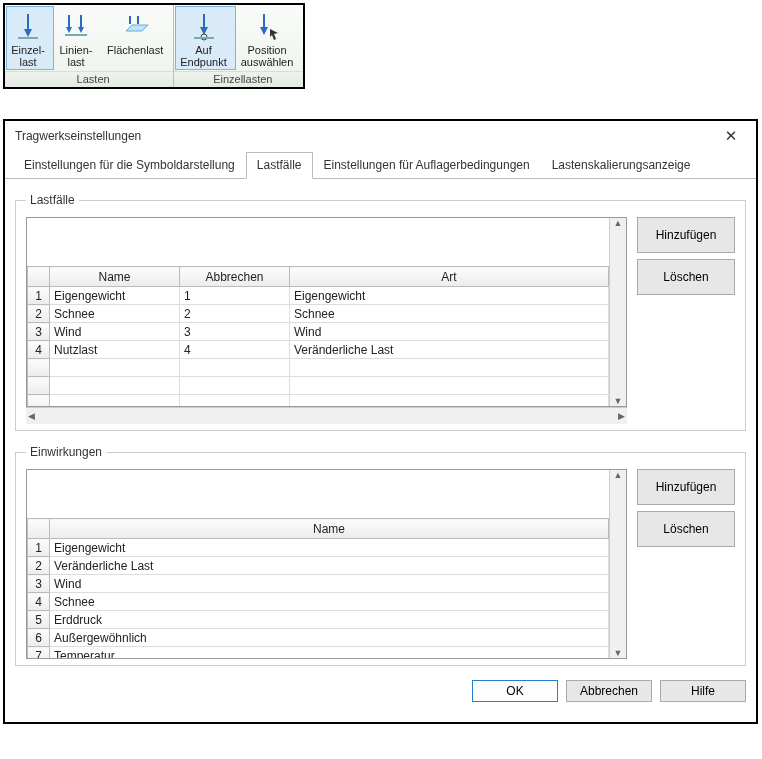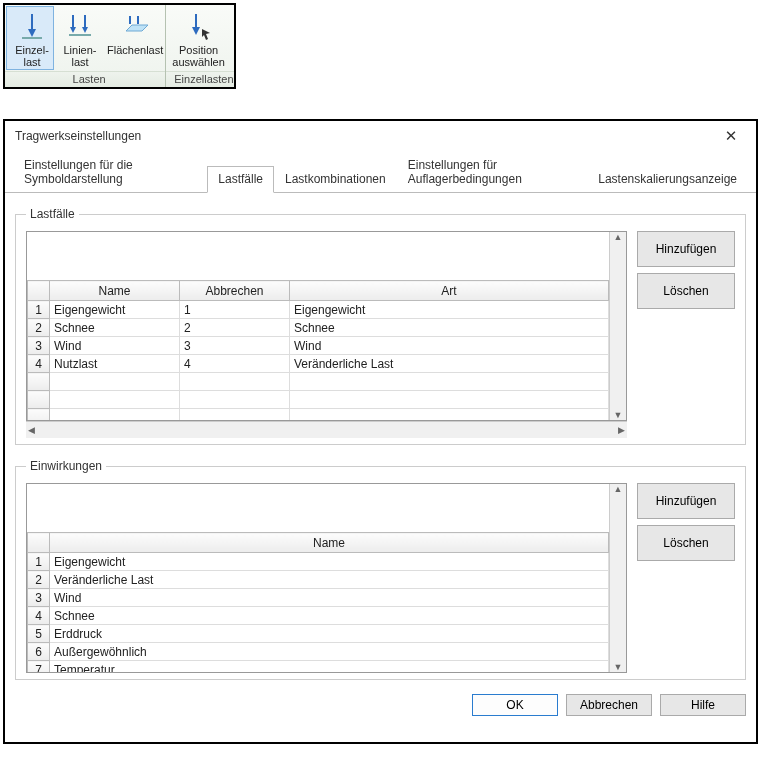--- a/index.html
+++ b/index.html
@@ -4,21 +4,21 @@
 <style>
   * { box-sizing: border-box; font-family: "Segoe UI", Tahoma, sans-serif; }
   body { margin: 0; padding: 0; background: #fff; width: 762px; }
 
   
   .ribbon { display: inline-block; border: 2px solid #000; margin: 3px 0 0 3px; background: linear-gradient(#f9fbf8,#eef3ed); }
   .ribbon-groups { display: flex; }
   .ribbon-group { display:flex; flex-direction:column; border-right:1px solid #b5c2b1; }
   .ribbon-group:last-child { border-right:none; }
   .ribbon-items { display:flex; padding:1px; }
-  .ribbon-item { display:flex; flex-direction:column; align-items:center; justify-content:flex-start; padding:3px 0 1px 4px; min-width:48px; cursor:pointer; border:1px solid transparent; }
+  .ribbon-item { display:flex; flex-direction:column; align-items:center; justify-content:flex-start; padding:3px 8px 1px 4px; min-width:48px; cursor:pointer; border:1px solid transparent; }
   .ribbon-item.selected { background:#d9eaf9; border:1px solid #7fb3e0; }
   .ribbon-item .icon-slot { width:32px; height:32px; display:flex; align-items:center; justify-content:center; }
   .ribbon-item .cap { font-size:11px; text-align:center; line-height:12px; color:#222; margin-top:2px; white-space:pre; }
   .ribbon-group-label { font-size:11px; color:#444; text-align:center; padding:1px 0 2px 8px; background:linear-gradient(#eef3ed,#e4ebe2); border-top:1px solid #d6dfd3; }
 
   
   .dialog { width:755px; border:2px solid #000; margin:30px 0 0 3px; background:#fff; }
   .titlebar { display:flex; align-items:center; justify-content:space-between; padding:6px 10px 6px 10px; font-size:12px; color:#333; }
   .titlebar .close { width:30px; text-align:center; font-size:15px; color:#333; cursor:pointer; }
   .tabs-row { display:flex; align-items:flex-end; padding:0 8px; border-bottom:1px solid #bbb; margin-top:0; }
@@ -35,21 +35,21 @@
   .grid-sc { overflow:hidden; }
   table.grid { border-collapse:collapse; width:100%; font-size:12px; color:#222; table-layout:fixed;margin-top:48px; }
   table.grid th { background:linear-gradient(#fcfcfc,#ececec); border:1px solid #bbb; font-weight:400; padding:2px 4px; height:20px; text-align:center; }
   table.grid td { border:1px solid #ddd; padding:1px 4px; height:18px; overflow:hidden; text-overflow:ellipsis; white-space:nowrap; }
   table.grid td.rownum { background:linear-gradient(#fcfcfc,#ececec); border:1px solid #bbb; text-align:center; width:22px; }
   .vscroll { position:absolute; right:0; top:0; bottom:0; width:17px; background:#f0f0f0; border-left:1px solid #ccc; }
   .vscroll::before { content:"▲"; position:absolute; top:0; left:0; right:0; text-align:center; font-size:9px; color:#666; }
   .vscroll::after { content:"▼"; position:absolute; bottom:0; left:0; right:0; text-align:center; font-size:9px; color:#666; }
   .hscroll { height:17px; background:#f0f0f0; border-top:1px solid #ccc; display:flex; align-items:center; justify-content:space-between; padding:0 2px; font-size:9px; color:#666; }
 
-  .dlg-footer { display:flex; justify-content:flex-end; gap:8px; padding:8px 10px 26px 0; }
+  .dlg-footer { display:flex; justify-content:flex-end; gap:8px; padding:8px 10px 20px 0; }
   .dlg-btn { width:86px; height:22px; font-size:12px; background:#e7e7e7; border:1px solid #aaa; cursor:pointer; }
   .dlg-btn.primary { border:1px solid #2a7ccf; background:#fdfdfd; }
 </style>
 </head>
 <body>
 
 
 
 
 <div class="ribbon">
@@ -88,20 +88,32 @@
                 <line x1="18" y1="5" x2="18" y2="13" stroke="#2d6bbf" stroke-width="2"></line>
               </svg>
           </span>
           <span class="cap">Flächenlast</span>
         </div>
       </div>
       <div class="ribbon-group-label">Lasten</div>
     </div>
     <div class="ribbon-group">
       <div class="ribbon-items">
+        <div class="ribbon-item selected">
+          <span class="icon-slot">
+            <svg width="30" height="30">
+                <line x1="15" y1="3" x2="15" y2="18" stroke="#2d6bbf" stroke-width="2"></line>
+                <polygon points="15,24 11,16 19,16" fill="#2d6bbf"></polygon>
+                <circle cx="15" cy="26" r="3" fill="none" stroke="#444"></circle>
+                <line x1="5" y1="27" x2="25" y2="27" stroke="#7aa" stroke-width="2"></line>
+              </svg>
+          </span>
+          <span class="cap">Auf
+Endpunkt</span>
+        </div>
         <div class="ribbon-item">
           <span class="icon-slot">
             <svg width="30" height="30">
                 <line x1="12" y1="3" x2="12" y2="18" stroke="#2d6bbf" stroke-width="2"></line>
                 <polygon points="12,24 8,16 16,16" fill="#2d6bbf"></polygon>
                 <polygon points="18,18 26,22 22,23 24,28 22,29 20,24 18,26" fill="#333"></polygon>
               </svg>
           </span>
           <span class="cap">Position
 auswählen</span>
@@ -115,21 +127,20 @@
 
 <div class="dialog">
   <div class="titlebar">
     <span>Tragwerkseinstellungen</span>
     <span class="close">✕</span>
   </div>
 
   <div class="tabs-row" id="tabs-row">
       <div class="tab">Einstellungen für die Symboldarstellung</div>
       <div class="tab active">Lastfälle</div>
-      <div class="tab">Lastkombinationen</div>
       <div class="tab">Einstellungen für Auflagerbedingungen</div>
       <div class="tab">Lastenskalierungsanzeige</div>
     </div>
 
   <fieldset class="panel">
     <legend>Lastfälle</legend>
     <div class="panel-body">
       <div class="table-wrap">
         <div class="grid-box" style="height:190px;">
           <div class="grid-sc" style="margin-right:17px;">

